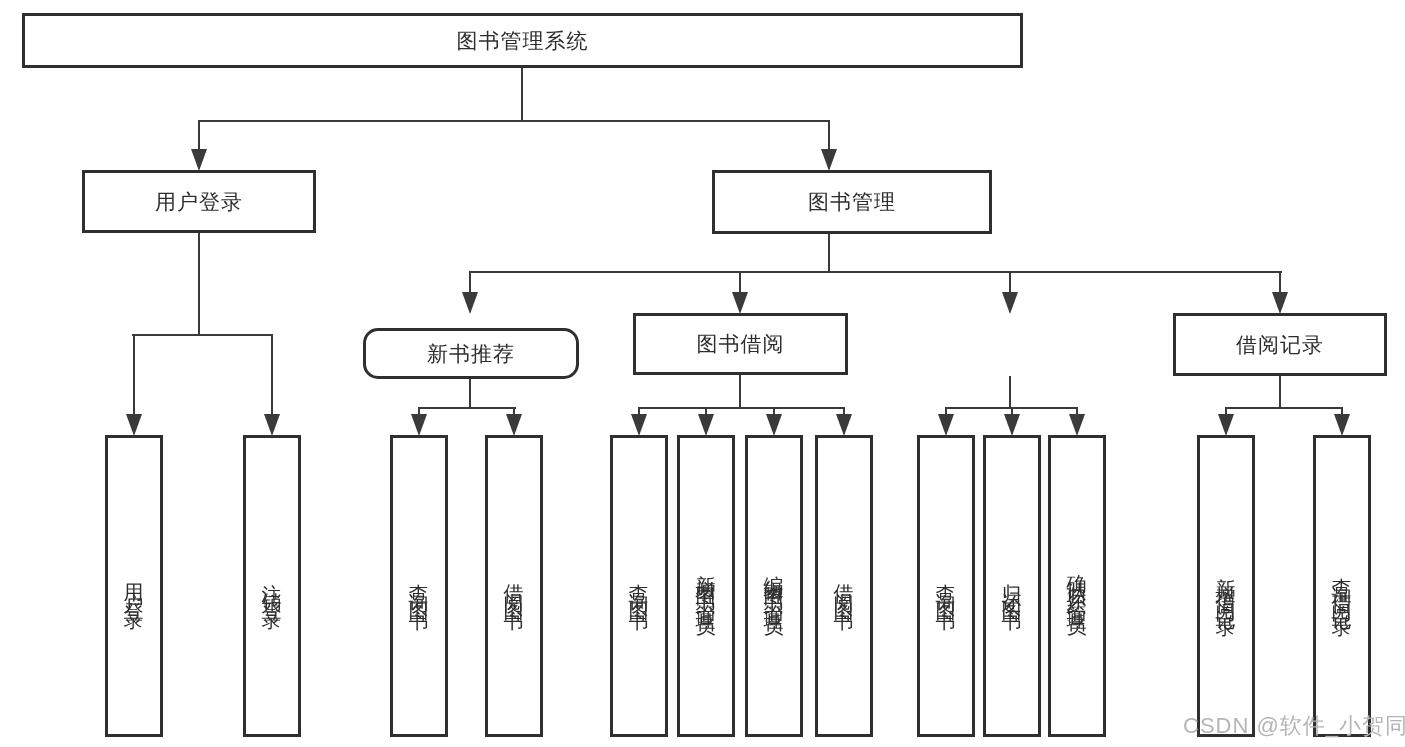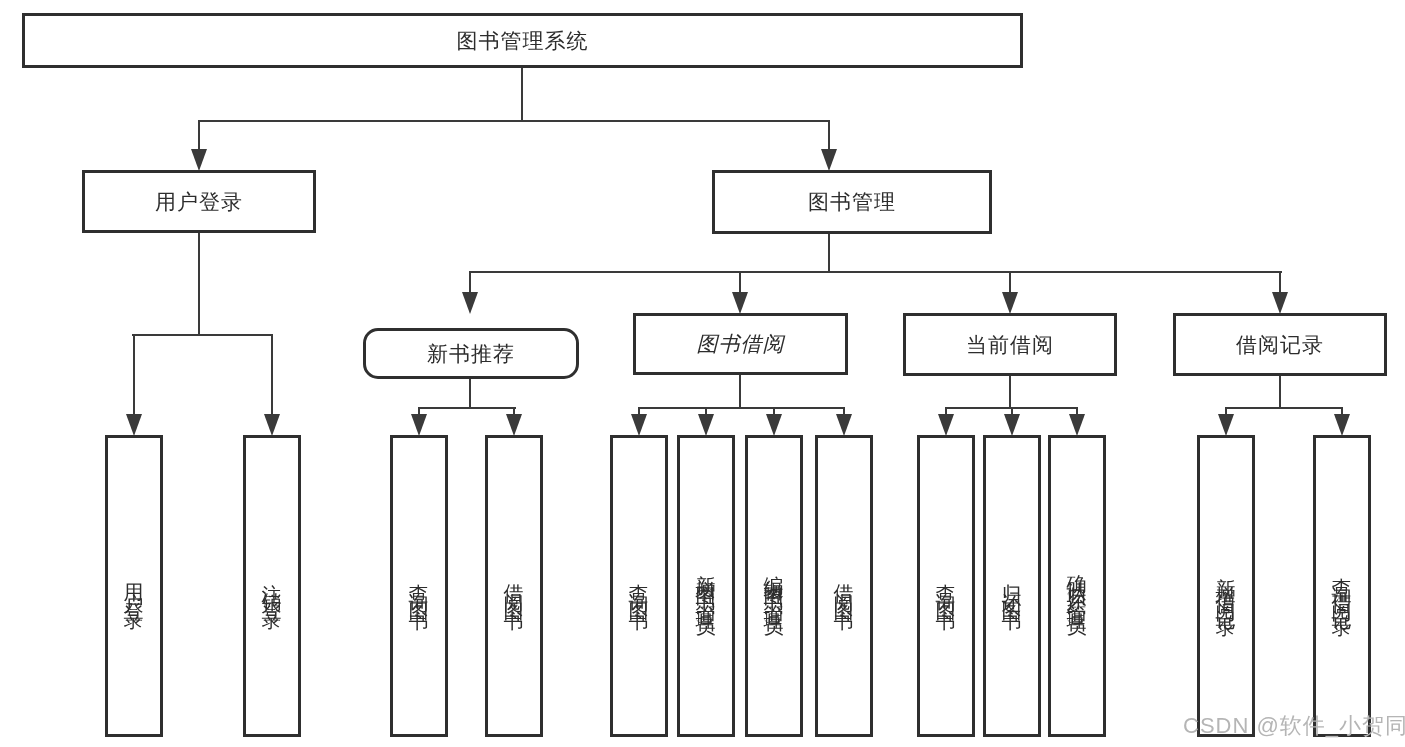--- a/index.html
+++ b/index.html
@@ -74,25 +74,22 @@
   <div class="vl" style="left:739px;  top:271px; height:24px;"></div>
   <div class="ar" style="left:732px;  top:292px;"></div>
   <div class="vl" style="left:1009px; top:271px; height:24px;"></div>
   <div class="ar" style="left:1002px; top:292px;"></div>
   <div class="vl" style="left:1279px; top:271px; height:24px;"></div>
   <div class="ar" style="left:1272px; top:292px;"></div>
 
   <div class="box" style="left:363px; top:328px; width:216px; height:51px;border-radius:15px;">
     <span>新书推荐</span>
   </div>
-  <div class="box" style="left:633px; top:313px; width:215px; height:62px;font-style:italic;">
+  <div class="box" style="left:633px; top:313px; width:215px; height:62px;">
     <span>图书借阅</span>
-  </div>
-  <div class="box" style="left:903px; top:313px; width:214px; height:63px;">
-    <span>当前借阅</span>
   </div>
   <div class="box" style="left:1173px; top:313px; width:214px; height:63px;">
     <span>借阅记录</span>
   </div>
 
   <div class="vl" style="left:469px; top:376px; height:33px;"></div>
   <div class="hl" style="left:418px; top:407px; width:98px;"></div>
   <div class="vl" style="left:418px; top:407px; height:11px;"></div>
   <div class="ar" style="left:411px; top:414px;"></div>
   <div class="vl" style="left:513px; top:407px; height:11px;"></div>

